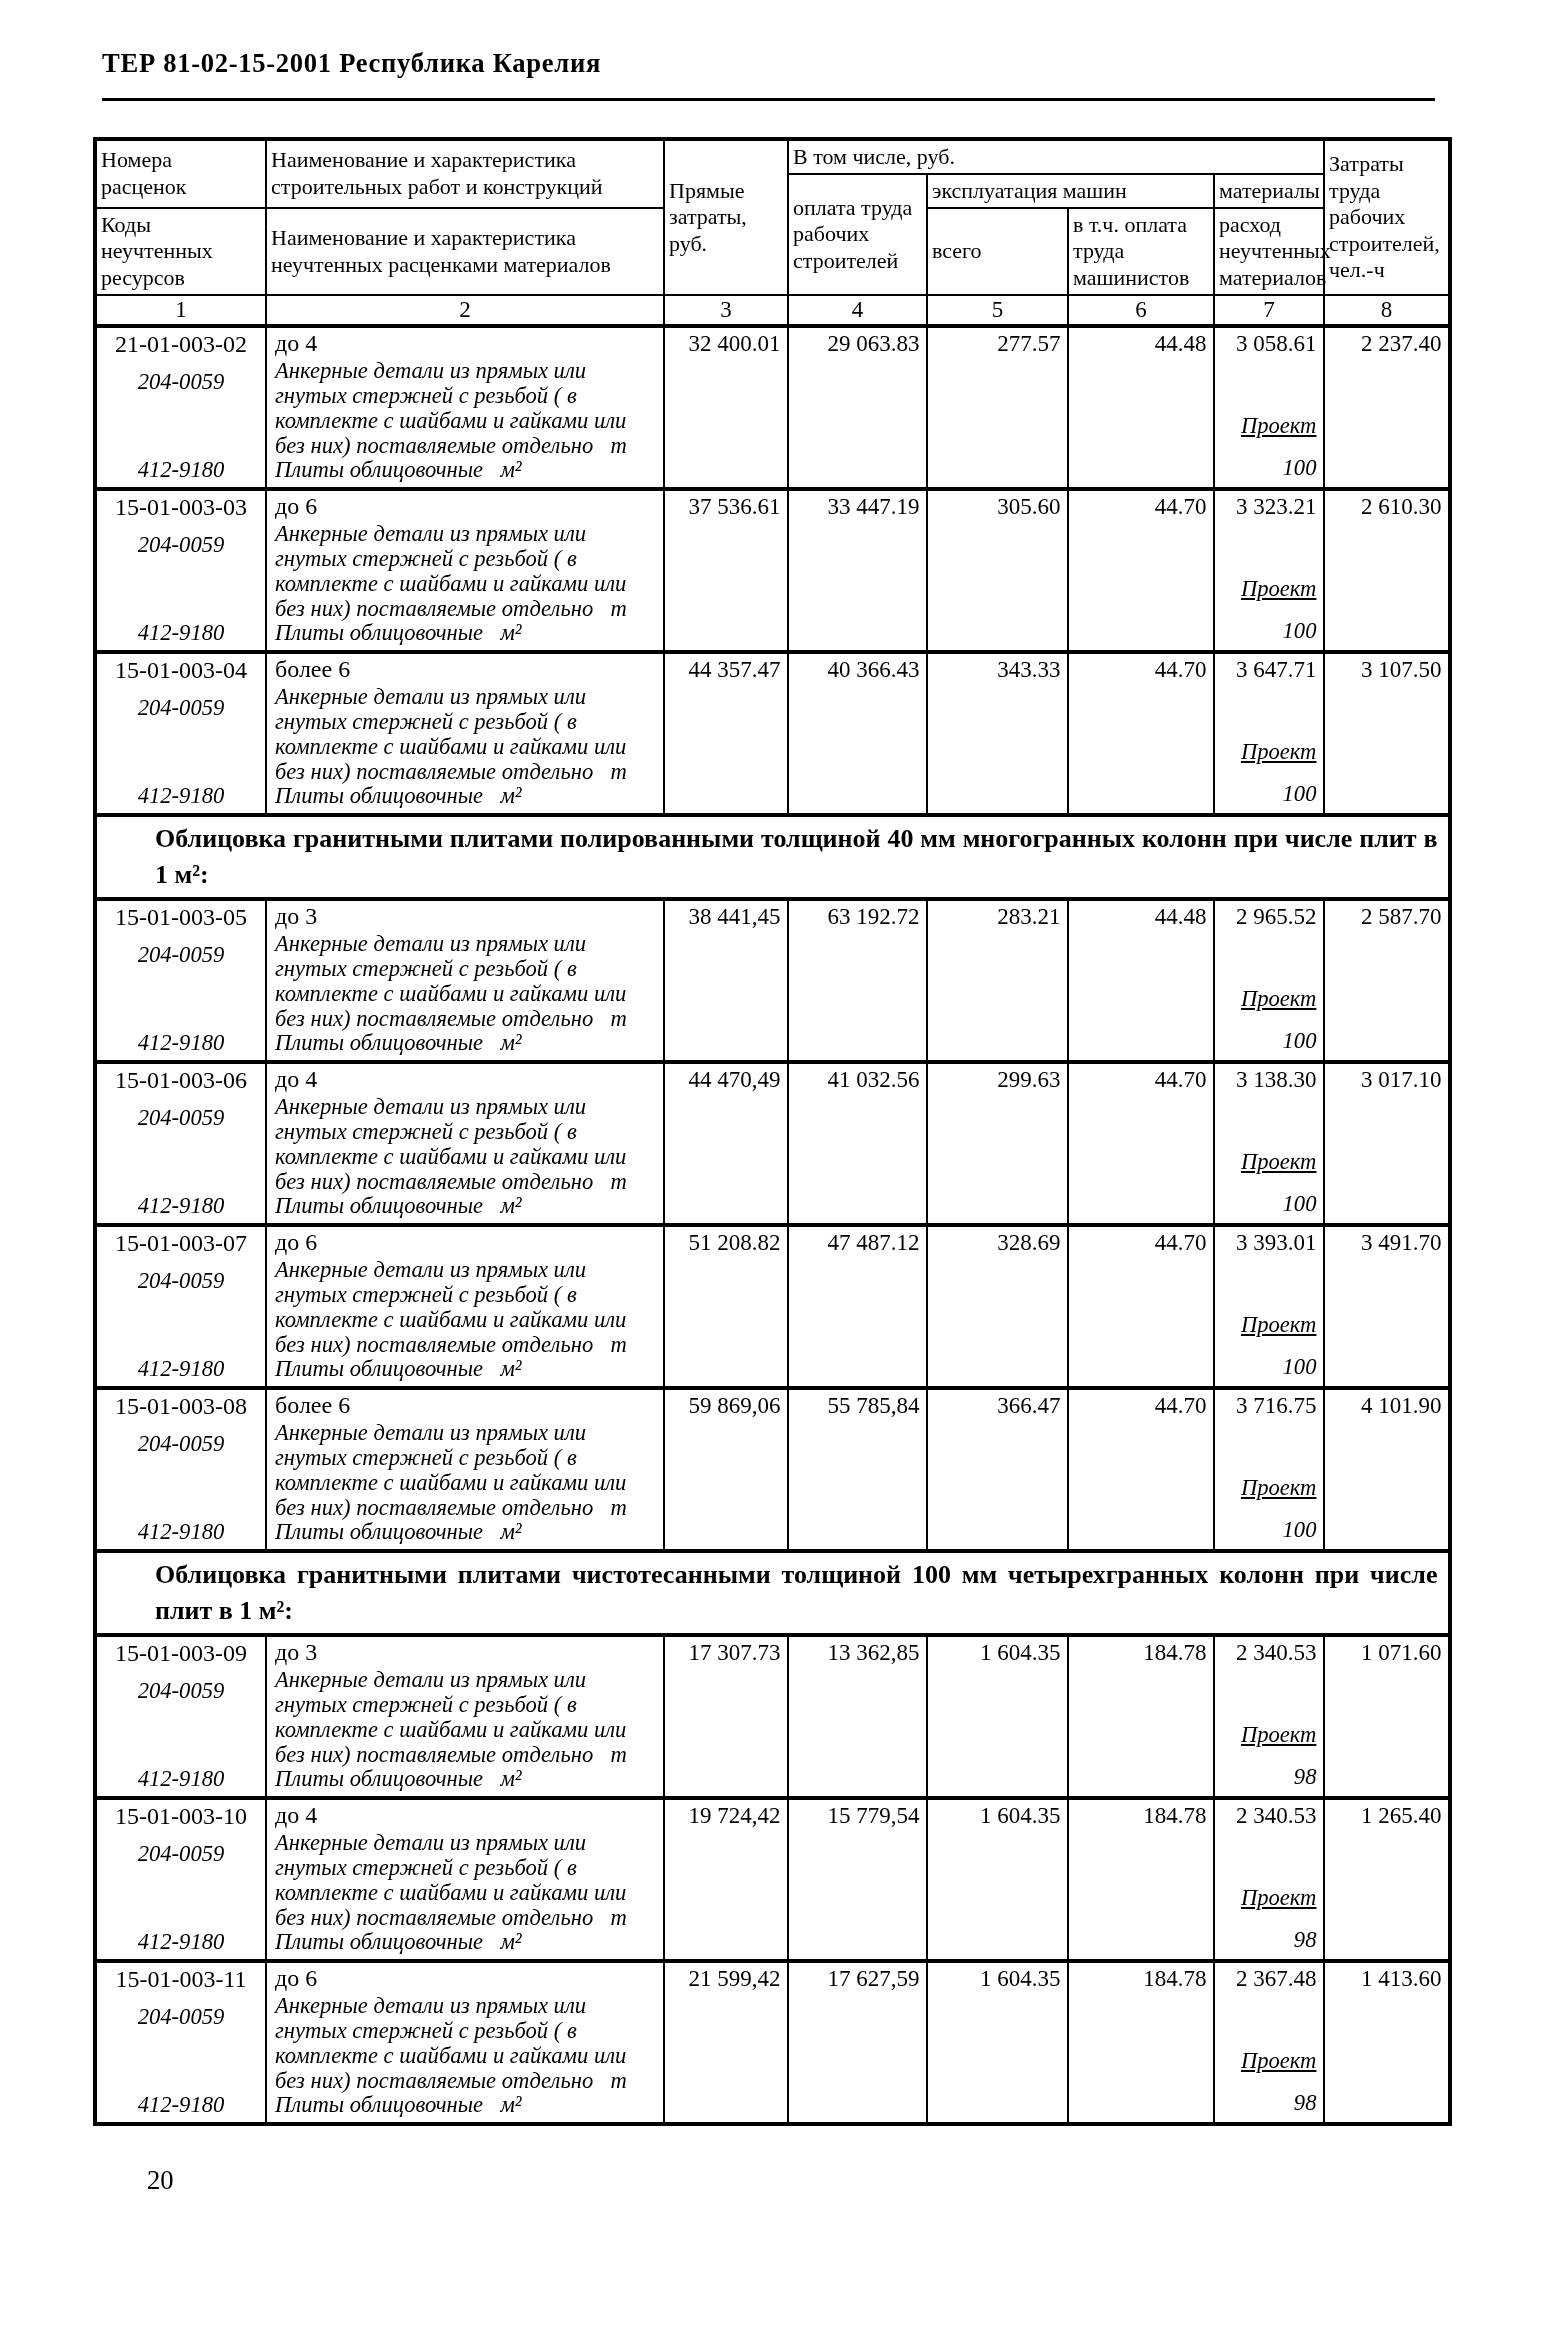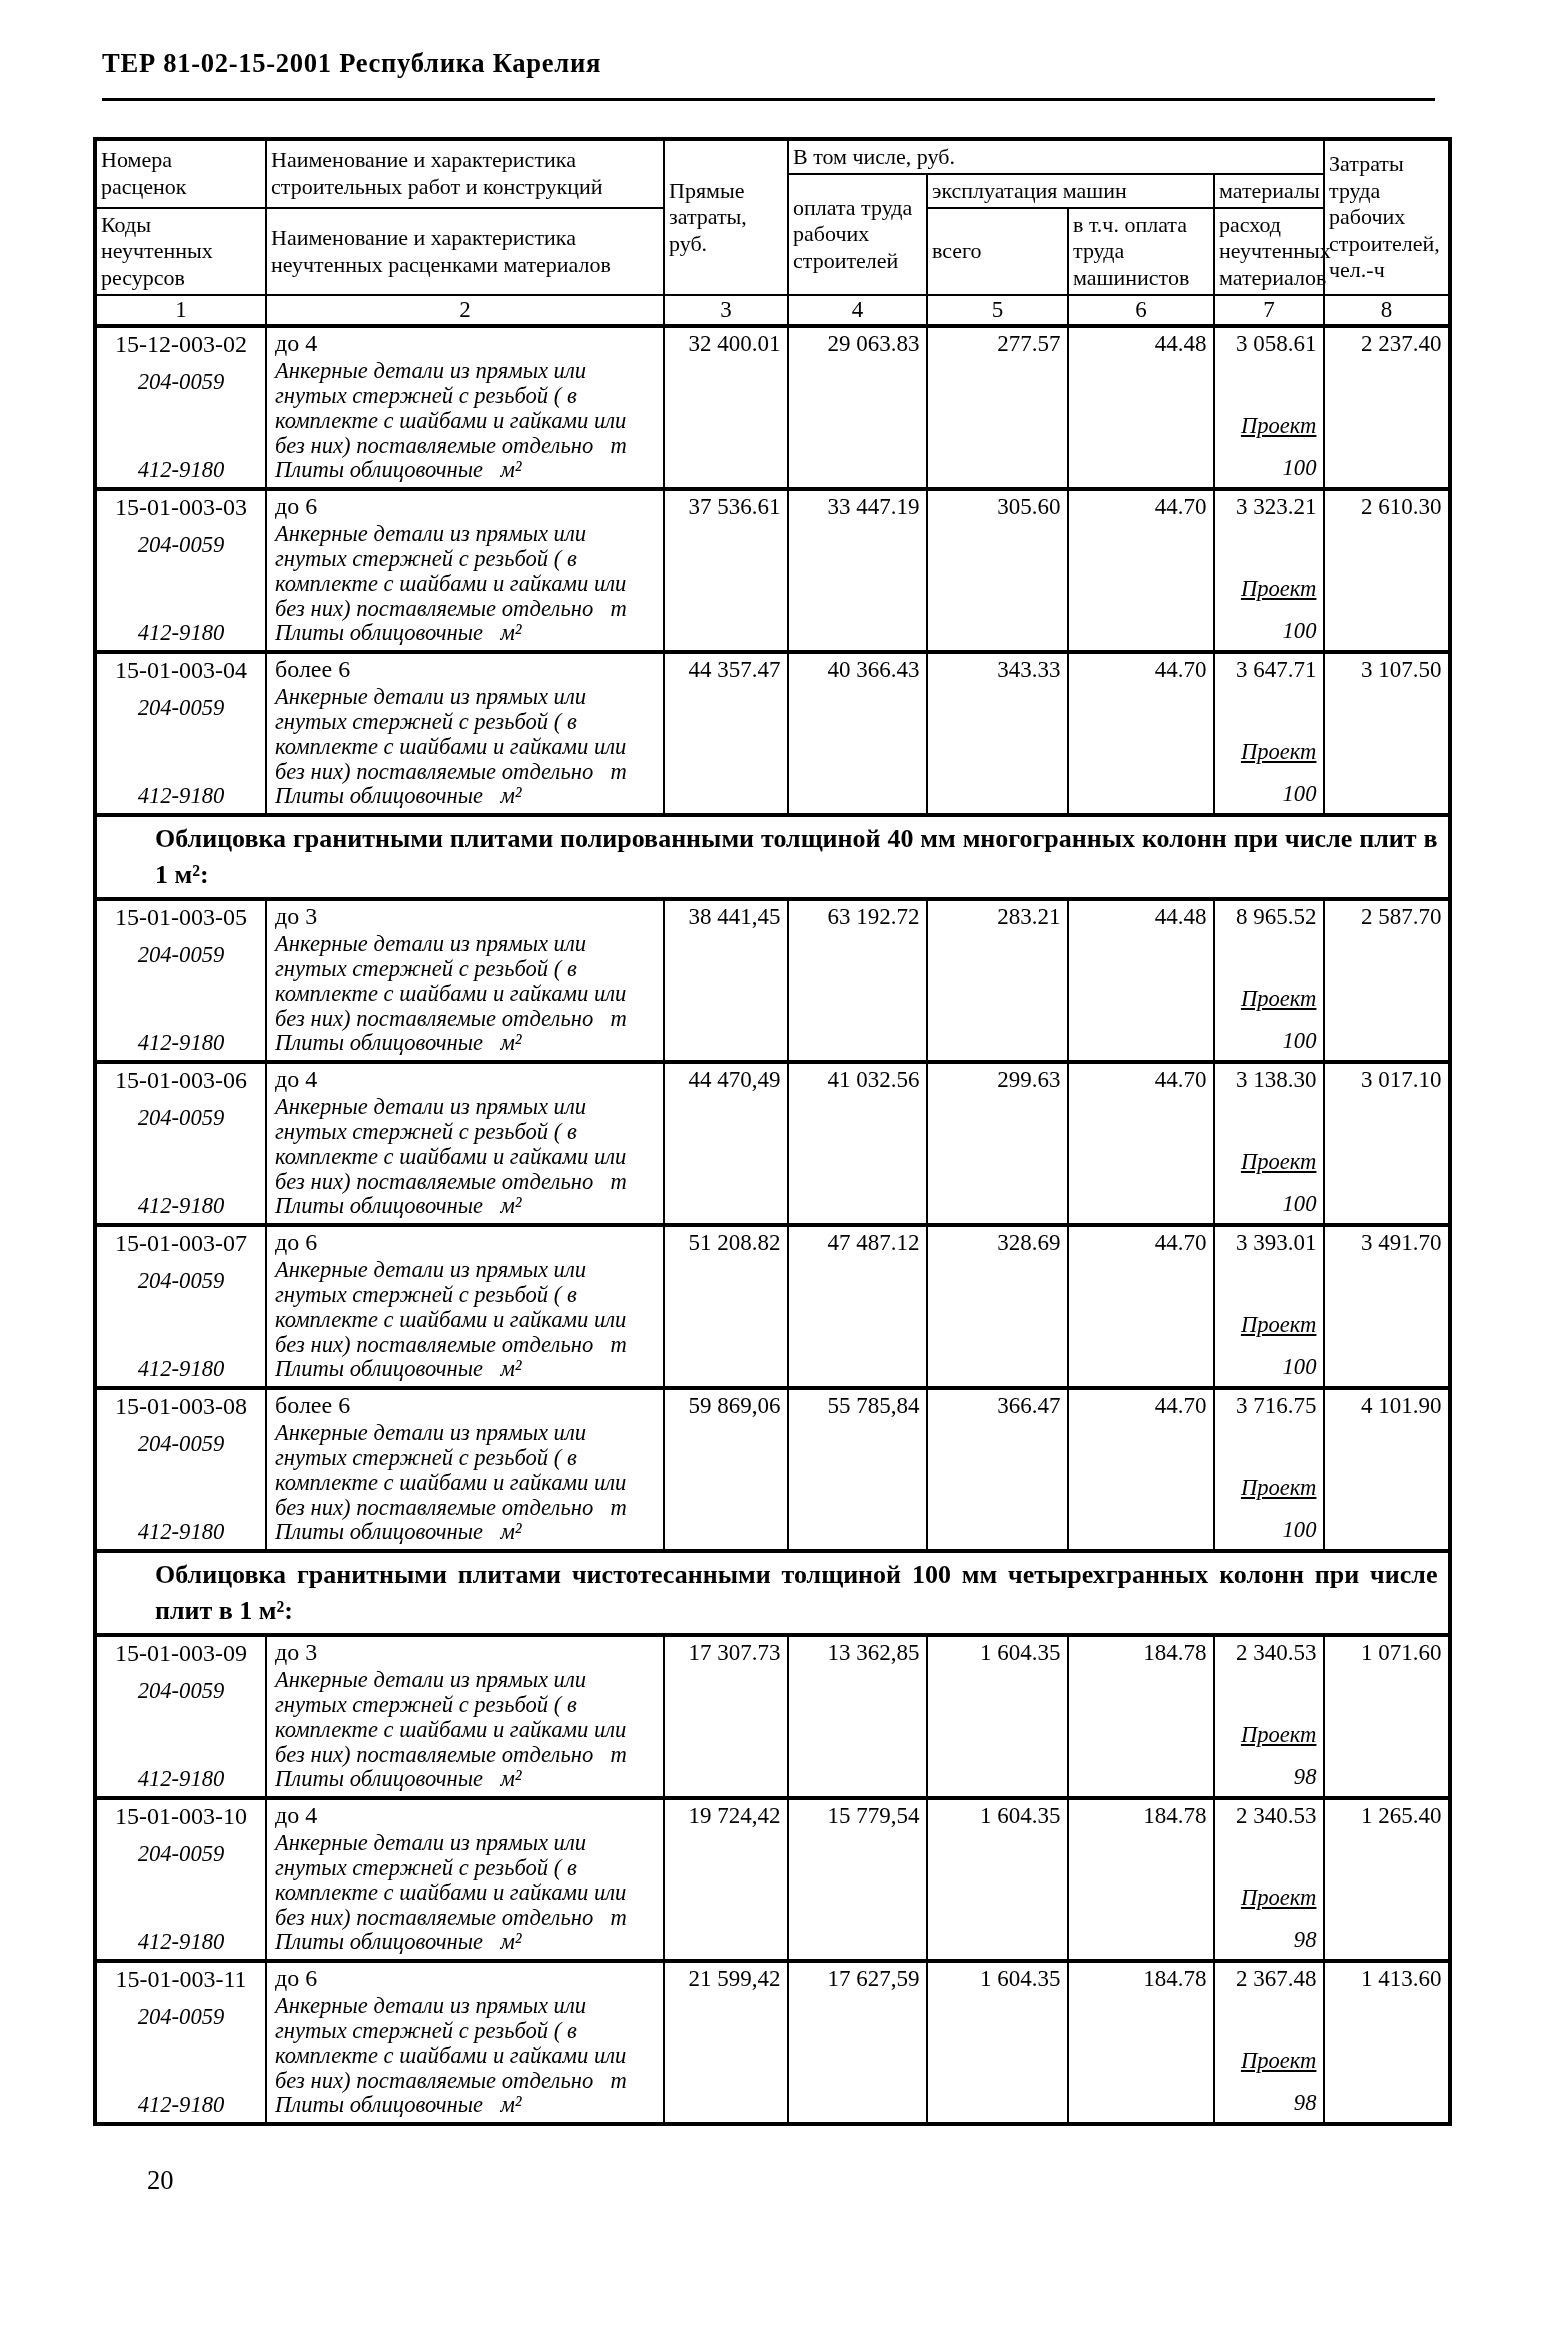--- a/index.html
+++ b/index.html
@@ -142,21 +142,21 @@
         <td>3</td>
         <td>4</td>
         <td>5</td>
         <td>6</td>
         <td>7</td>
         <td>8</td>
       </tr>
     <tr class="rate-row">
     <td>
       <div class="code-wrap">
-        <div class="rate-code">15-12-003-02</div>
+        <div class="rate-code">21-01-003-02</div>
         <div class="res-code">204-0059</div>
         <div class="res-code res-code-bottom">412-9180</div>
       </div>
     </td>
     <td>
       <div class="desc-wrap">
         <div class="work-line">до 4</div>
         <div class="mat-desc"><span>Анкерные детали из прямых или гнутых стержней с резьбой ( в комплекте с шайбами и гайками или без них) поставляемые отдельно</span><span class="mat-unit">т</span></div>
         <div class="mat2-line"><span>Плиты облицовочные</span><span class="mat-unit">м²</span></div>
       </div>
@@ -285,21 +285,21 @@
             <div class="val">63 192.72</div>
           </td>
     <td>
             <div class="val">283.21</div>
           </td>
     <td>
             <div class="val">44.48</div>
           </td>
     <td>
       <div class="matcol-wrap">
-        <div class="val">8 965.52</div>
+        <div class="val">2 965.52</div>
         <div class="cons-mid">Проект</div>
         <div class="cons-bot">100</div>
       </div>
     </td>
     <td>
             <div class="val">2 587.70</div>
           </td>
   </tr>
         <tr class="rate-row">
     <td>

